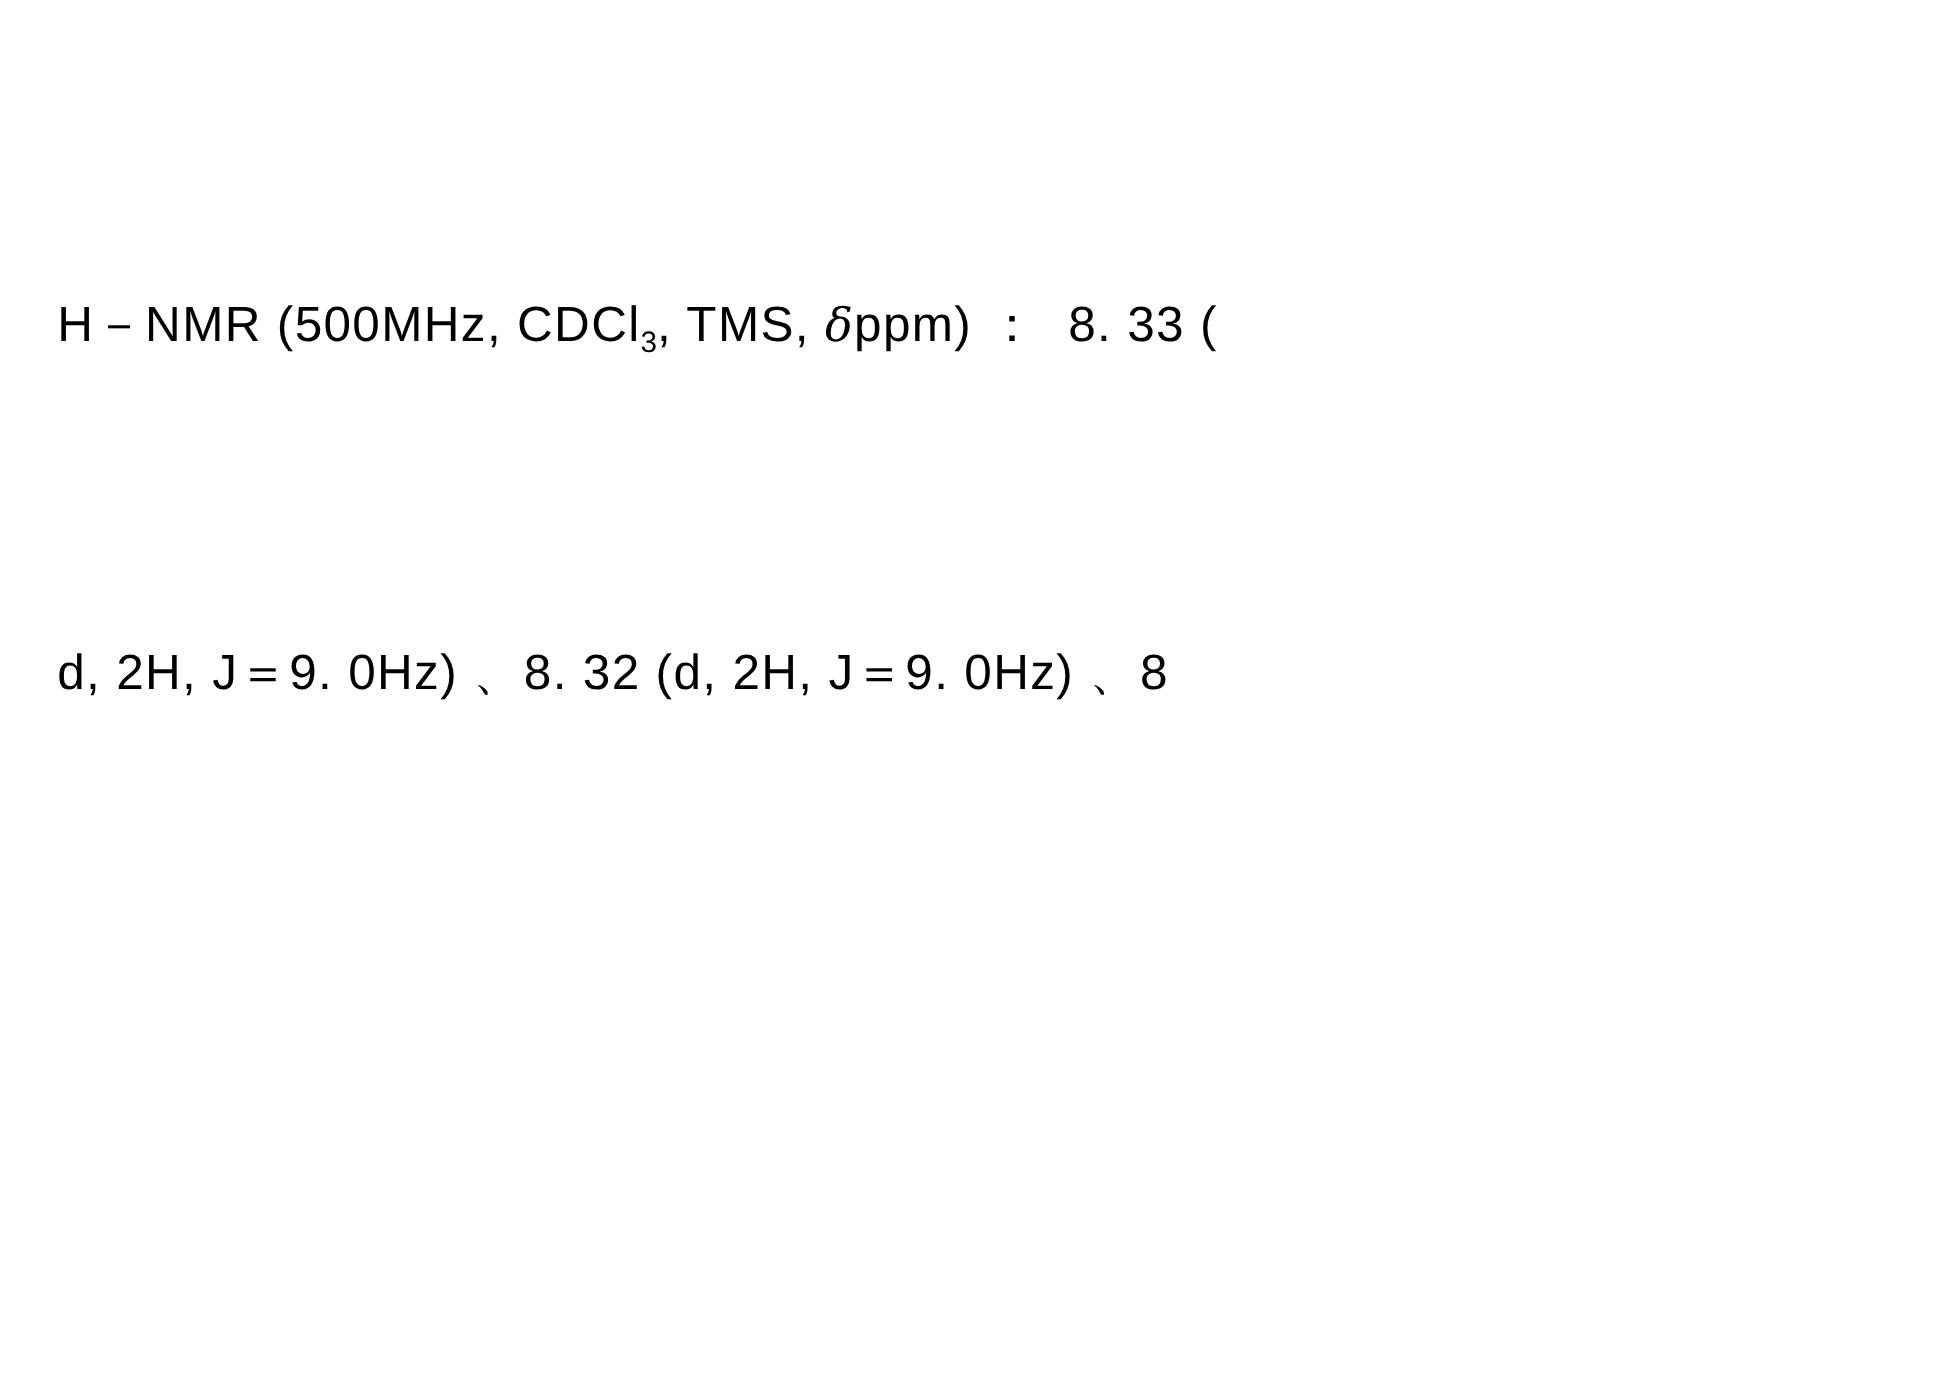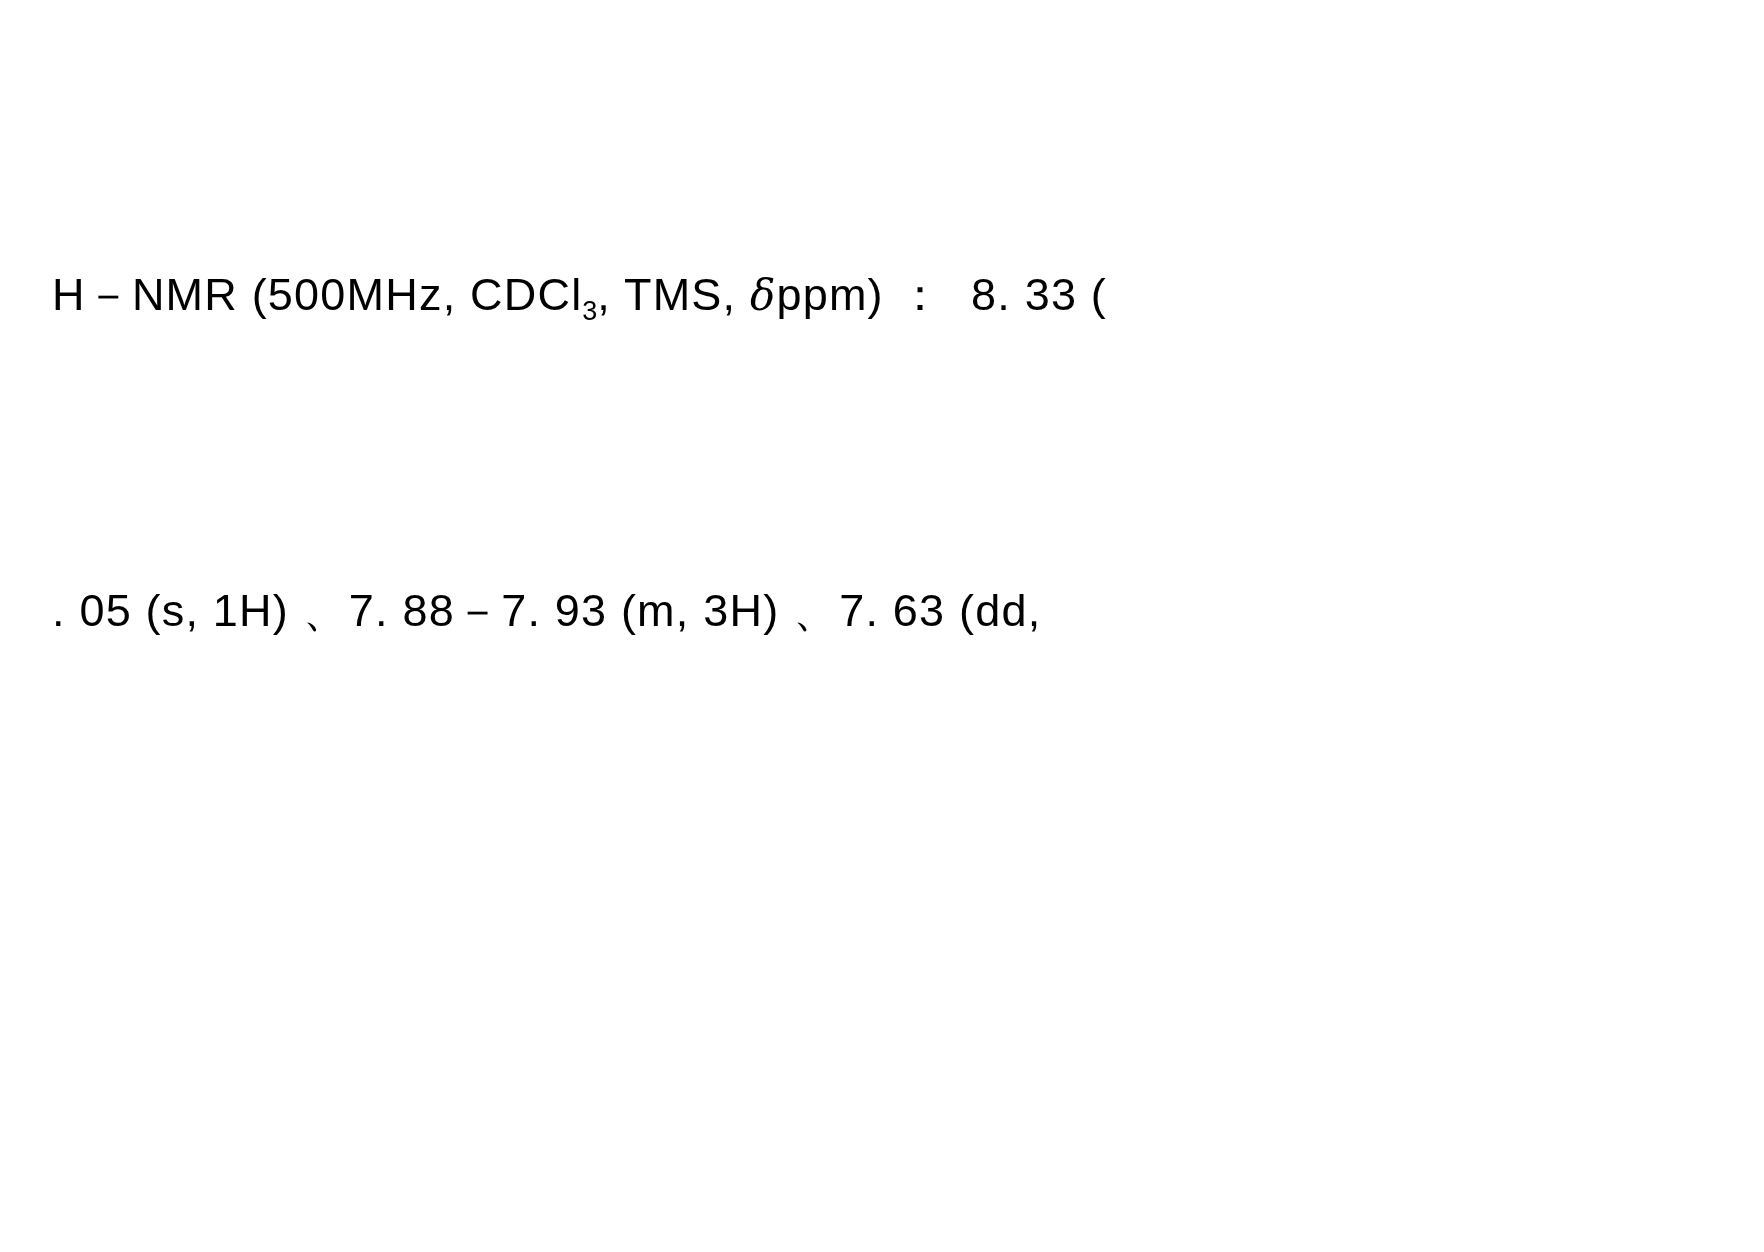--- a/index.html
+++ b/index.html
@@ -49,21 +49,21 @@
   }
 </style>
 </head>
 <body>
 
 <div class="page">
   <div class="nmr-block">
 
     <span class="nmr-line"><span>H－NMR (500MHz, CDCl</span><sub>3</sub><span>, TMS, </span><span class="delta">δ</span><span>ppm) ：  8. 33 (</span></span>
 
-    <span class="nmr-line">. 05 (s, 1H) 、7. 88－7. 93 (m, 3H) 、7. 63 (dd,</span>
+    <span class="nmr-line">d, 2H, J＝9. 0Hz) 、8. 32 (d, 2H, J＝9. 0Hz) 、8</span>
     
     
     
     
     
     
     
     
     
 

